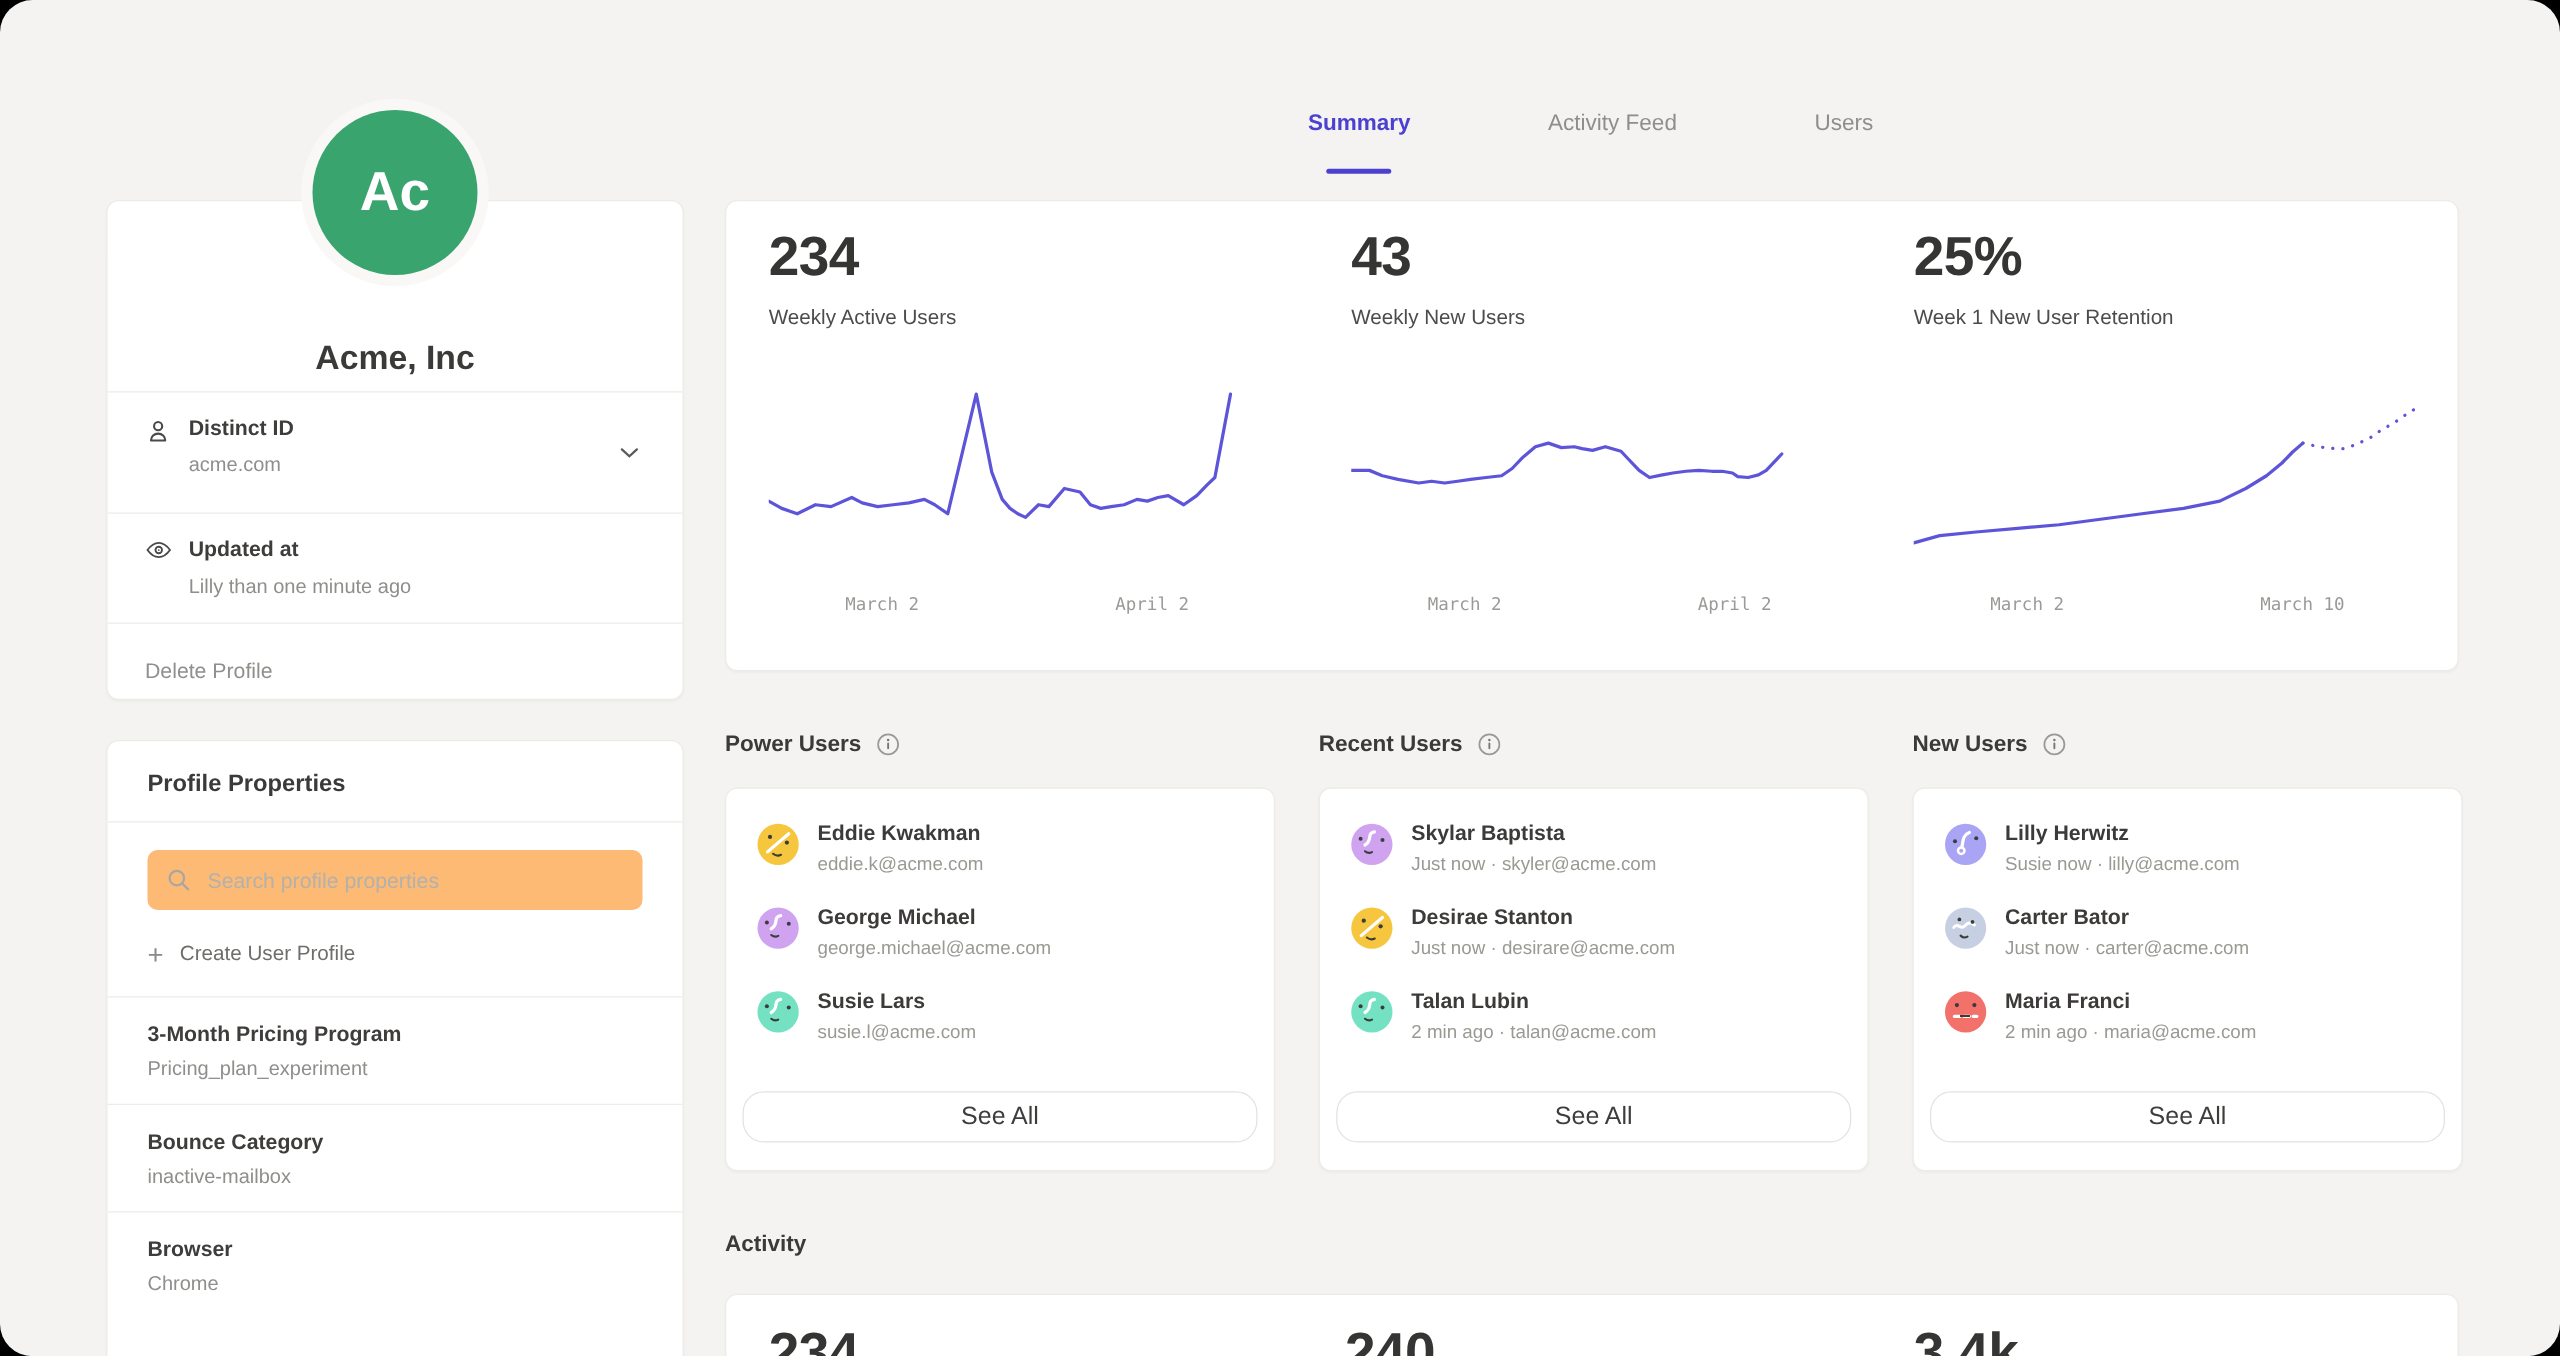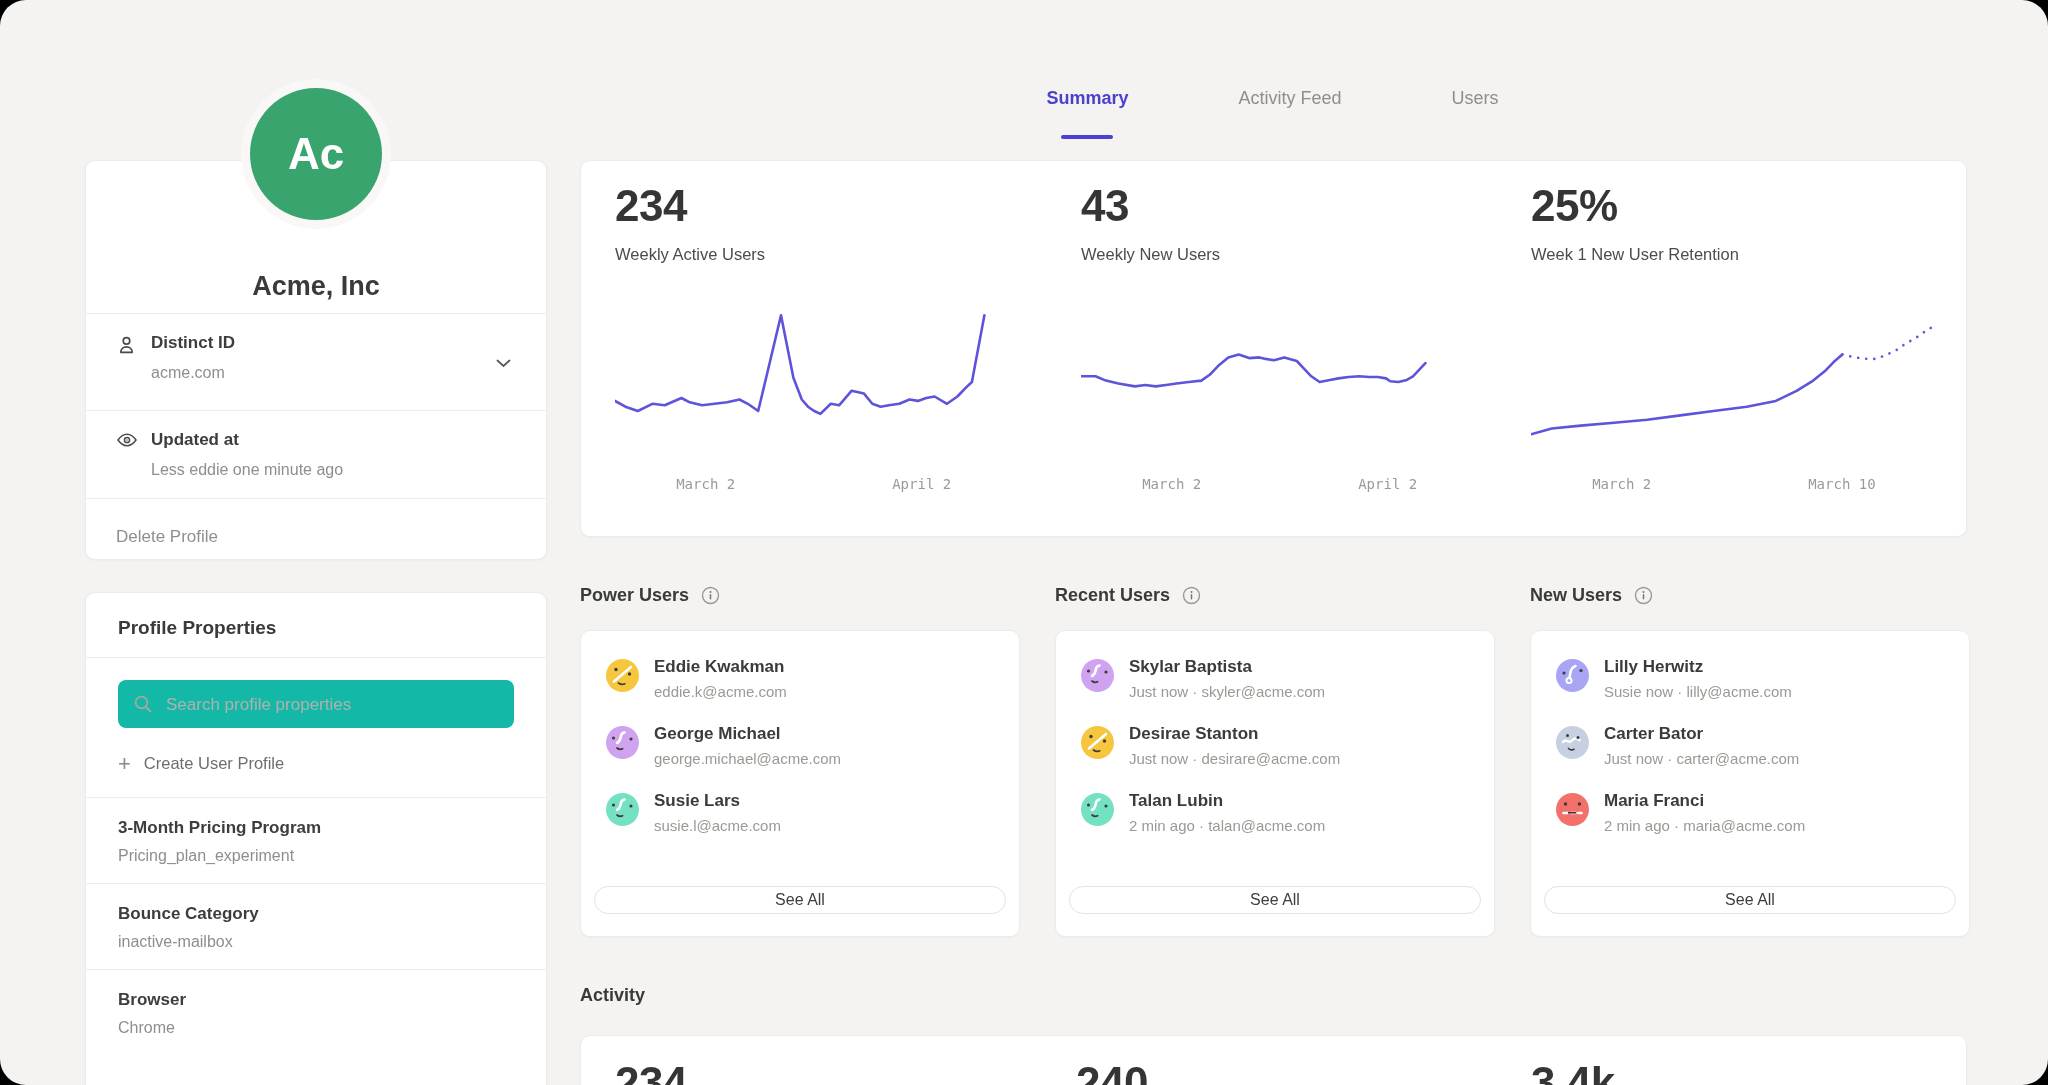--- a/index.html
+++ b/index.html
@@ -18,21 +18,21 @@
   .field-row{position:absolute;left:0;right:0;border-top:1px solid #ececea;}
   .f-icon{position:absolute;left:30px;top:20px;color:#4a4a48;}
   .f-label{position:absolute;left:65px;top:19px;font-size:17px;font-weight:600;color:#3e3d3b;}
   .f-value{position:absolute;left:65px;top:50px;font-size:16px;color:#8f8e8b;}
   .chev{position:absolute;right:35px;top:40px;color:#5a5a58;cursor:pointer;}
   .delete-btn{position:absolute;left:0;right:0;top:337px;height:61px;border:0;background:none;
     border-top:1px solid #ececea;text-align:left;padding:16px 0 0 30px;font-size:17px;color:#908f8c;
     font-family:inherit;cursor:pointer;}
   .props-card{position:absolute;left:85px;top:592px;width:460px;height:560px;}
   .props-title{margin:0;padding:24px 0 18px 32px;font-size:19px;font-weight:600;color:#3a3a38;}
-  .search-box{position:relative;margin:22px 32px 0 32px;height:48px;background:#14b8a6;border-radius:8px;}
+  .search-box{position:relative;margin:22px 32px 0 32px;height:48px;background:#fdba74;border-radius:8px;}
   .search-box svg{position:absolute;left:15px;top:14px;}
   .search-box input{position:absolute;left:46px;top:0;right:10px;height:100%;border:0;background:transparent;
     outline:none;font-size:17px;color:#55544f;font-family:inherit;}
   .search-box input::placeholder{color:#b2b1ad;}
   .create-btn{display:flex;align-items:center;gap:13px;margin:26px 0 24px 32px;border:0;background:none;
     font-size:16.5px;color:#6f6e6b;font-family:inherit;cursor:pointer;padding:0;}
   .create-btn .plus{font-size:22px;color:#8a8a87;line-height:14px;}
   .prop-item{border-top:1px solid #ececea;padding:20px 32px 18px 32px;cursor:pointer;}
   .prop-name{font-size:17px;font-weight:600;color:#3e3d3b;}
   .prop-value{margin-top:9px;font-size:16px;color:#8f8e8b;}
@@ -58,22 +58,22 @@
   .sh0{left:0}.sh1{left:475px}.sh2{left:950px}
   .info{cursor:pointer;display:inline-flex;}
   .user-card{position:absolute;top:630px;width:438px;height:305px;}
   .uc0{left:0}.uc1{left:475px}.uc2{left:950px}
   .user-row{position:absolute;left:25px;right:25px;height:52px;cursor:pointer;}
   .ur0{top:26px}.ur1{top:93px}.ur2{top:160px}
   .u-avatar{position:absolute;left:0;top:2px;width:33px;height:33px;border-radius:50%;}
   .u-avatar svg{position:absolute;inset:0;}
   .u-name{position:absolute;left:48px;top:0;font-size:17px;font-weight:600;color:#3c3b39;}
   .u-detail{position:absolute;left:48px;top:26px;font-size:15px;color:#9a9993;}
-  .see-all{position:absolute;left:13px;right:13px;bottom:22px;height:28px;background:#fff;
-    border:1px solid #e3e2df;border-radius:17px;font-size:16px;color:#3e3d3b;font-family:inherit;cursor:pointer;}
+  .see-all{position:absolute;left:13px;right:13px;bottom:22px;height:41px;background:#fff;
+    border:1px solid #e3e2df;border-radius:17px;font-size:20px;color:#3e3d3b;font-family:inherit;cursor:pointer;}
 
   .activity-title{position:absolute;left:0;top:985px;margin:0;font-size:18px;font-weight:700;color:#3a3a38;text-align:center;}
   .activity-card{position:absolute;left:0;top:1035px;width:1385px;height:140px;}
   .a-val{position:absolute;top:22px;font-size:44px;font-weight:700;letter-spacing:-.5px;color:#353533;}
   .a0{left:34px}.a1{left:495px}.a2{left:950px}
 </style>
 </head>
 <body>
 
 <div class="frame">
@@ -103,21 +103,21 @@
 
     <div class="field-row" style="top:249px;height:88px;">
       <span class="f-icon">
         <svg width="22" height="18" viewBox="0 0 22 18" fill="none" stroke="#4a4a48" stroke-width="1.5">
           <path d="M2 9c2.8-3.9 5.8-5.7 9-5.7S17.2 5.1 20 9c-2.8 3.9-5.8 5.7-9 5.7S4.8 12.9 2 9z"></path>
           <circle cx="11" cy="9" r="2.6"></circle>
           <circle cx="11" cy="9" r=".7" fill="#4a4a48" stroke="none"></circle>
         </svg>
       </span>
       <span class="f-label">Updated at</span>
-      <span class="f-value">Less eddie one minute ago</span>
+      <span class="f-value">Lilly than one minute ago</span>
     </div>
 
     <button class="delete-btn">Delete Profile</button>
   </section>
 
   <section class="card props-card">
     <h2 class="props-title">Profile Properties</h2>
     <div class="divider"></div>
 
     <div class="search-box">

